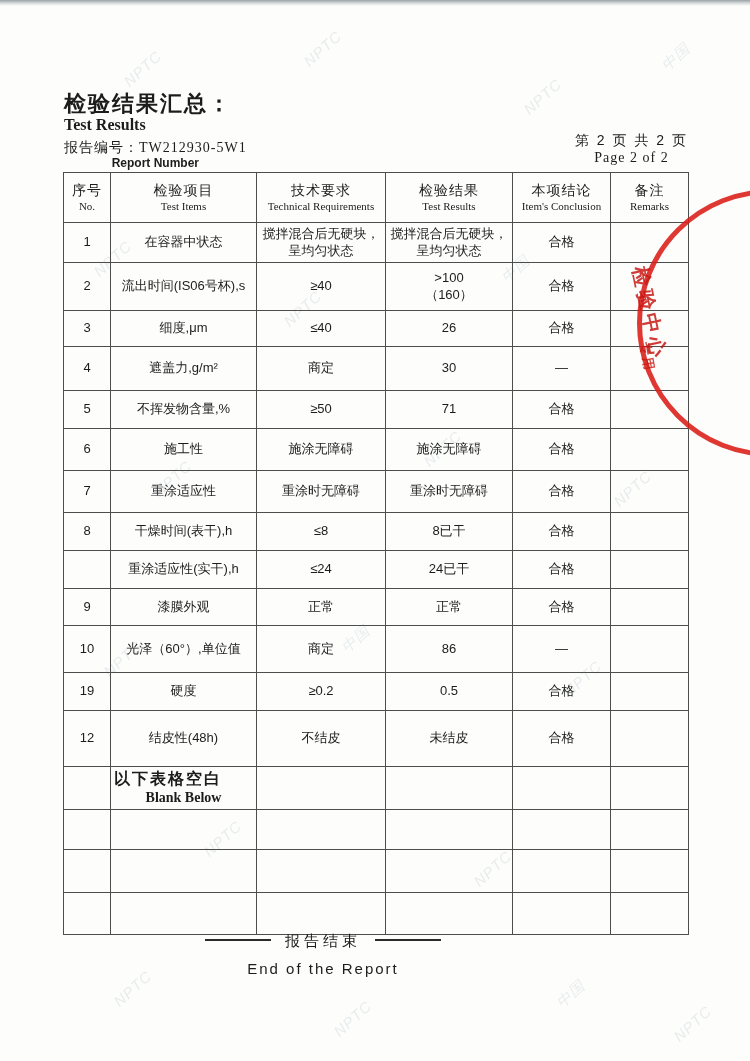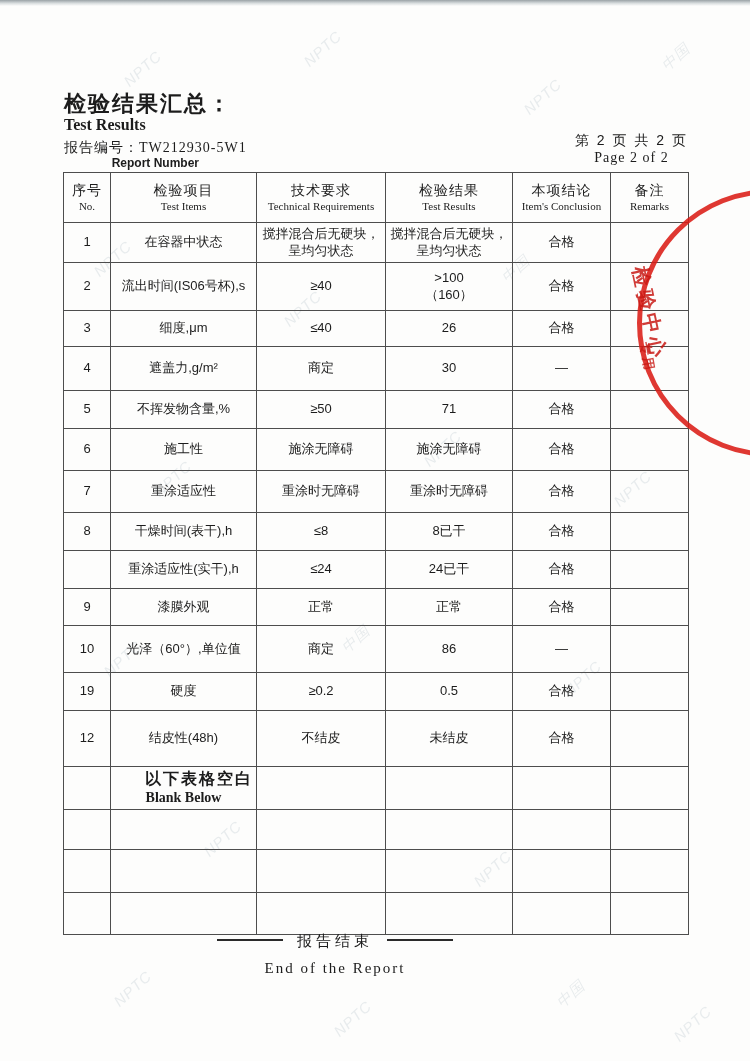--- a/index.html
+++ b/index.html
@@ -51,21 +51,21 @@
     padding:1px 3px;
     font-size:13px;
     line-height:1.3;
     overflow:hidden;
   }
   th .zh{display:block;font-size:14px;letter-spacing:1px;}
   th .en{display:block;font-family:"Liberation Serif",serif;font-size:11px;letter-spacing:0;}
   .c{text-align:center;}
   .item-cell{text-align:center;padding-left:8px;}
   .pre{white-space:pre-line;}
-  .blank-label-zh{font-size:16px;font-weight:bold;letter-spacing:2px;text-align:right;display:block;}
+  .blank-label-zh{font-size:16px;font-weight:bold;letter-spacing:2px;text-align:left;display:block;}
   .blank-label-en{font-family:"Liberation Serif",serif;font-weight:bold;font-size:14px;text-align:center;display:block;}
 
   
   .stamp-arc{
     position:absolute;left:637px;top:189px;width:258px;height:258px;
     border:5px solid rgba(219,28,22,0.88);
     border-radius:50%;
     z-index:3;
     pointer-events:none;
   }
@@ -78,28 +78,28 @@
   }
   .stamp-text2{
     position:absolute;left:632px;top:348px;z-index:3;
     color:rgba(200,25,20,0.8);
     font-size:13px;font-weight:bold;letter-spacing:2px;
     transform:rotate(80deg);
     pointer-events:none;
   }
 
   .footer-end{
-    position:absolute;left:12px;top:932px;width:646px;text-align:center;z-index:2;
+    position:absolute;left:0;top:932px;width:646px;text-align:center;z-index:2;
   }
   .dash-line{
     display:inline-block;width:66px;height:2px;background:#2a2a2a;
     vertical-align:middle;margin:0 14px;position:relative;top:-2px;
   }
   .end-zh{font-size:15px;letter-spacing:4px;display:inline-block;vertical-align:middle;}
-  .end-en{font-family:Liberation Serif, serif;font-size:15px;letter-spacing:2px;margin-top:9px;}
+  .end-en{font-family:Liberation Sans, sans-serif;font-size:15px;letter-spacing:2px;margin-top:9px;}
 </style>
 </head>
 <body>
 
 <div class="page">
   <div class="scan-edge"></div>
 
   <span class="wm" style="left:120px;top:60px">NPTC</span>
   <span class="wm" style="left:300px;top:40px">NPTC</span>
   <span class="wm" style="left:520px;top:88px">NPTC</span>

